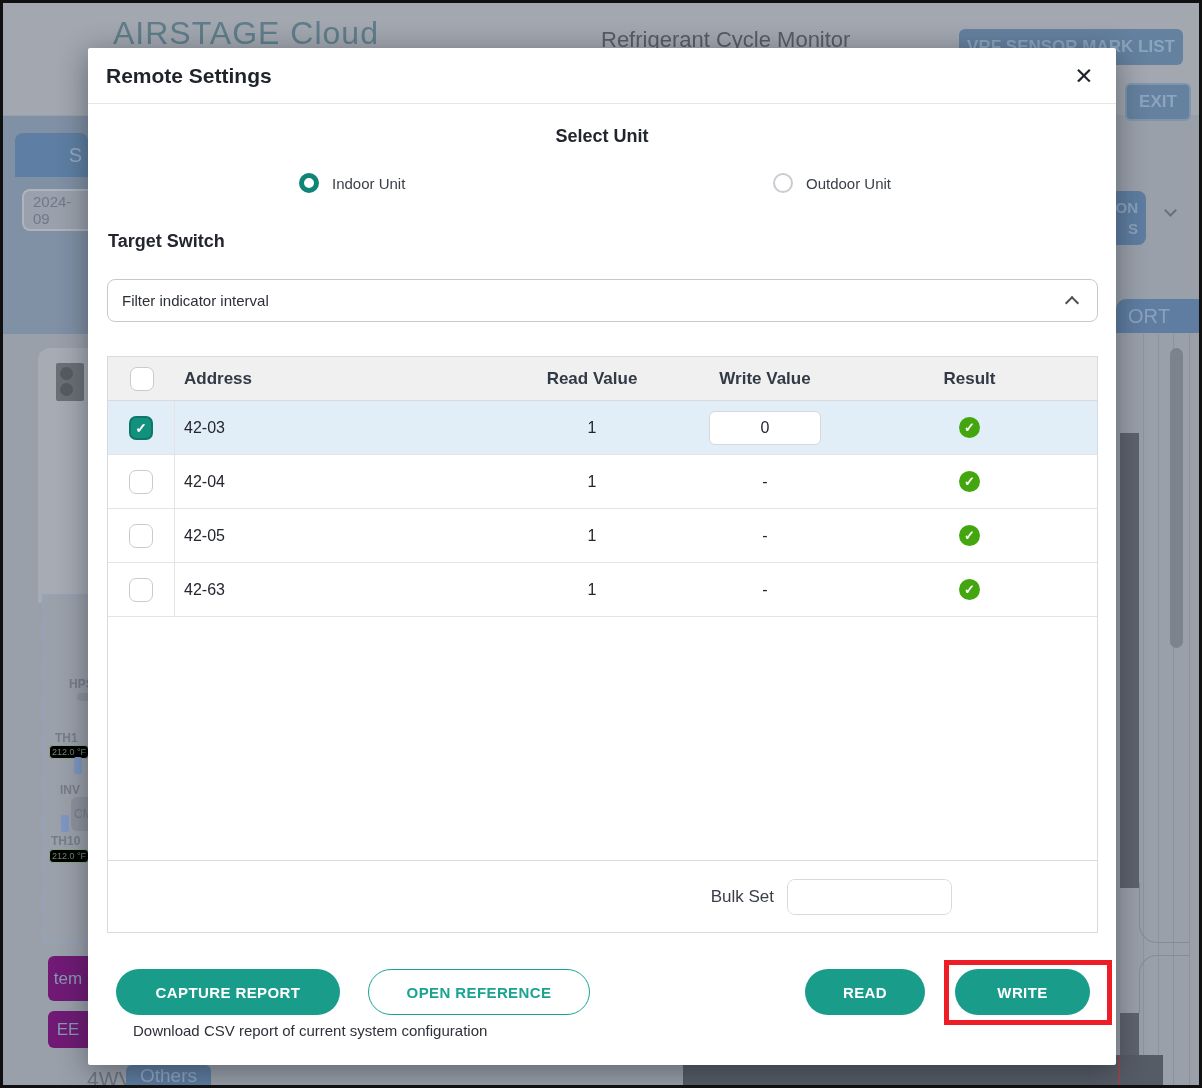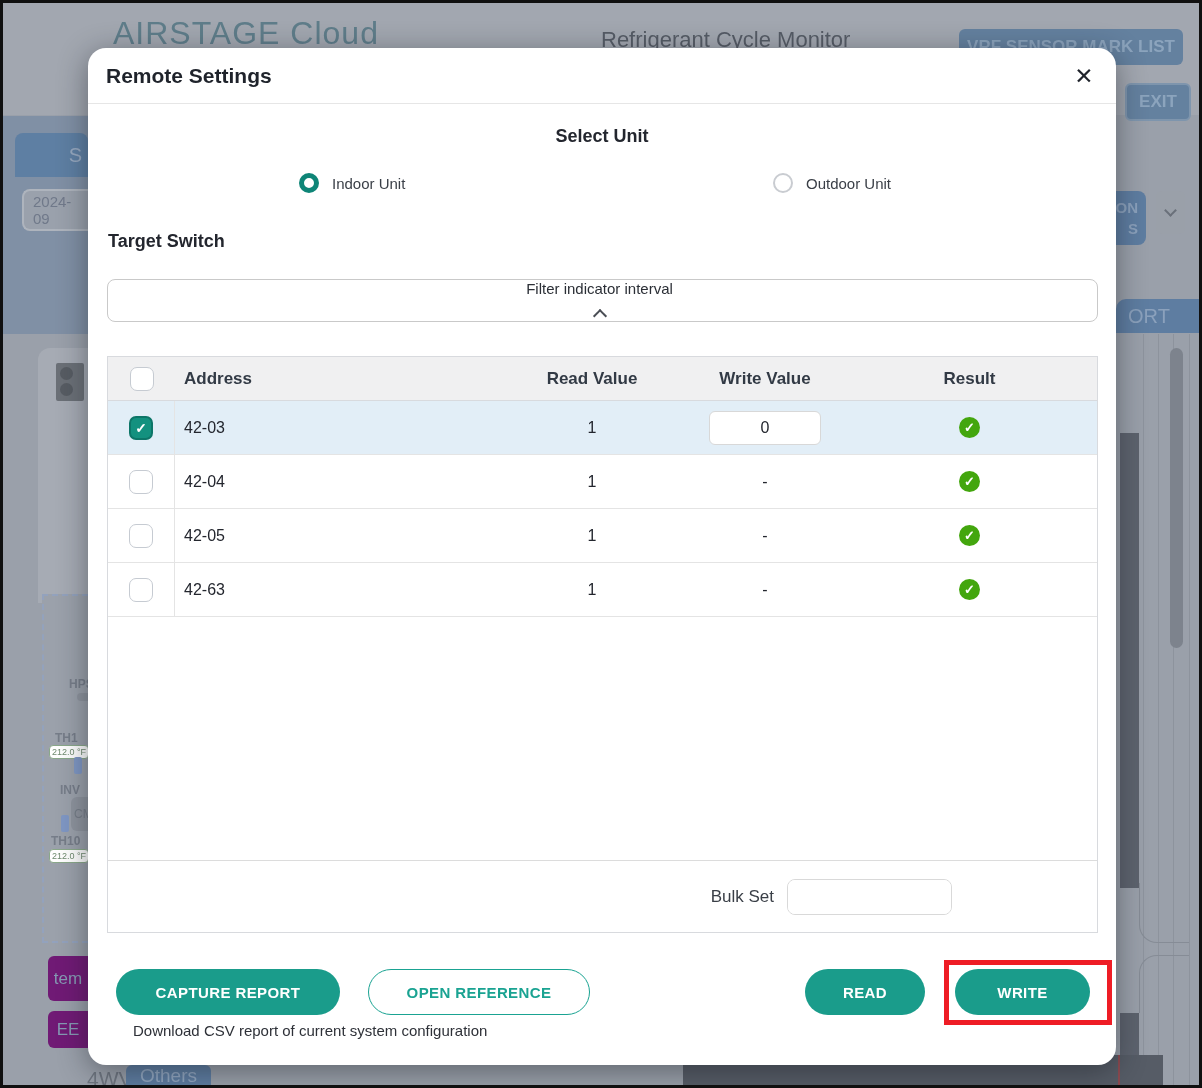--- a/index.html
+++ b/index.html
@@ -24,21 +24,21 @@
                 border:2px solid #aeb4bd; border-radius:8px 0 0 8px; border-right:none;
                 display:flex; align-items:center; padding-left:9px; color:#70798a; font-size:15px; }
   .bk-card { left:35px; top:345px; width:50px; height:255px; background:#a6abb4; border-radius:12px 0 0 0; }
   .bk-unit { left:53px; top:360px; width:28px; height:38px; background:#6b7077; border-radius:2px; }
   .bk-unit::before, .bk-unit::after { content:""; position:absolute; left:4px; width:13px; height:13px;
                 border-radius:50%; background:#575c63; }
   .bk-unit::before { top:4px; } .bk-unit::after { top:20px; }
   .bk-dashbox { left:39px; top:591px; width:46px; height:349px; border:2px dashed #93a2bd;
                 border-right:none; background:#9ba1ab; }
   .bk-diag-label { color:#767d89; font-weight:bold; font-size:12px; }
-  .bk-badge { background:#ffffff; border:1px solid #8aa88a; border-radius:4px; color:#6e8a6e;
+  .bk-badge { background:#000000; border:1px solid #8aa88a; border-radius:4px; color:#6e8a6e;
               font-size:9px; padding:1px 2px; }
   .bk-pipe { width:8px; height:17px; background:#7f97c4; border-radius:2px; }
   .bk-cm { left:68px; top:794px; width:17px; height:34px; background:#8e949e; border-radius:6px 0 0 6px;
            color:#767d88; font-size:12px; display:flex; align-items:center; padding-left:3px; }
   .bk-teal-sq { background:#701a75; border-radius:6px; color:#8599b3; font-size:17px;
                 display:flex; align-items:center; justify-content:center; }
   .bk-4wv { left:84px; top:1064px; font-size:21px; color:#6f7681; }
   .bk-others { left:123px; top:1062px; width:85px; height:26px; background:#5e7da1; border-radius:6px 6px 0 0;
                color:#93a8c2; font-size:19px; display:flex; align-items:flex-start; justify-content:center; }
   .bk-onbtn { left:1085px; top:188px; width:58px; height:54px; background:#5e7da1; border-radius:8px;
@@ -55,37 +55,37 @@
   .bk-darkcol1 { left:1117px; top:430px; width:19px; height:455px; background:#5d636e; }
   .bk-darkcol2 { left:1117px; top:1010px; width:19px; height:44px; background:#5d636e; }
   .bk-curve1 { left:1136px; top:880px; width:50px; height:60px; border-left:1.5px solid #868c96;
                border-bottom:1.5px solid #868c96; border-radius:0 0 0 18px; }
   .bk-curve2 { left:1136px; top:952px; width:50px; height:58px; border-left:1.5px solid #868c96;
                border-top:1.5px solid #868c96; border-radius:18px 0 0 0; }
   .bk-bottombar { left:680px; top:1052px; width:480px; height:33px; background:#565c66; }
   .bk-redtick { left:1115px; top:1052px; width:2px; height:33px; background:#8d4a50; }
 
   
-  .modal { left:85px; top:45px; width:1028px; height:1017px; background:#ffffff; border-radius:18px;
+  .modal { left:85px; top:45px; width:1028px; height:1017px; background:#ffffff; border-radius:2px;
            box-shadow:0 6px 30px rgba(20,24,30,.45); z-index:10; }
   .m-title { left:18px; top:16px; font-size:21px; font-weight:bold; color:#1f232b; }
   .m-close { left:980px; top:12px; width:32px; height:32px; font-size:23px; color:#1f232b;
              display:flex; align-items:center; justify-content:center; cursor:pointer; }
   .m-divider { left:0; top:55px; width:1028px; height:1px; background:#e6e6e6; }
   .m-selectunit { left:0; top:78px; width:1028px; text-align:center; font-size:18px; font-weight:bold; color:#23262e; }
   .radio-row-item { display:flex; align-items:center; gap:13px; }
   .radio-indoor { left:211px; top:125px; }
   .radio-outdoor { left:685px; top:125px; }
   .radio { width:20px; height:20px; border-radius:50%; background:#fff; }
   .radio.sel { border:5.5px solid #0e8577; }
   .radio.unsel { border:2px solid #c9ccd1; }
   .radio-label { font-size:15px; color:#3a3f47; }
   .m-target { left:20px; top:183px; font-size:18px; font-weight:bold; color:#23262e; }
   .m-dropdown { left:19px; top:231px; width:991px; height:43px; border:1px solid #c9c9c9; border-radius:8px;
-                display:flex; align-items:center; padding:0 20px 0 14px;flex-direction:column; }
+                display:flex; align-items:center; padding:0 20px 0 14px; }
   .m-dropdown-text { font-size:15px; color:#2b2f36; flex:1; }
   .chev-up { width:10px; height:10px; border-left:2.5px solid #4a4e55; border-top:2.5px solid #4a4e55;
              transform:rotate(45deg); margin-top:5px; }
 
   
   .m-table { left:19px; top:308px; width:991px; height:577px; border:1px solid #d8dade;
              display:flex; flex-direction:column; }
   .t-grid { display:grid; grid-template-columns:67px 319px 196px 150px 259px; align-items:center; }
   .t-head { height:44px; background:#f0f0f1; border-bottom:1px solid #d8dade;
             font-size:17px; font-weight:bold; color:#323a45; }

